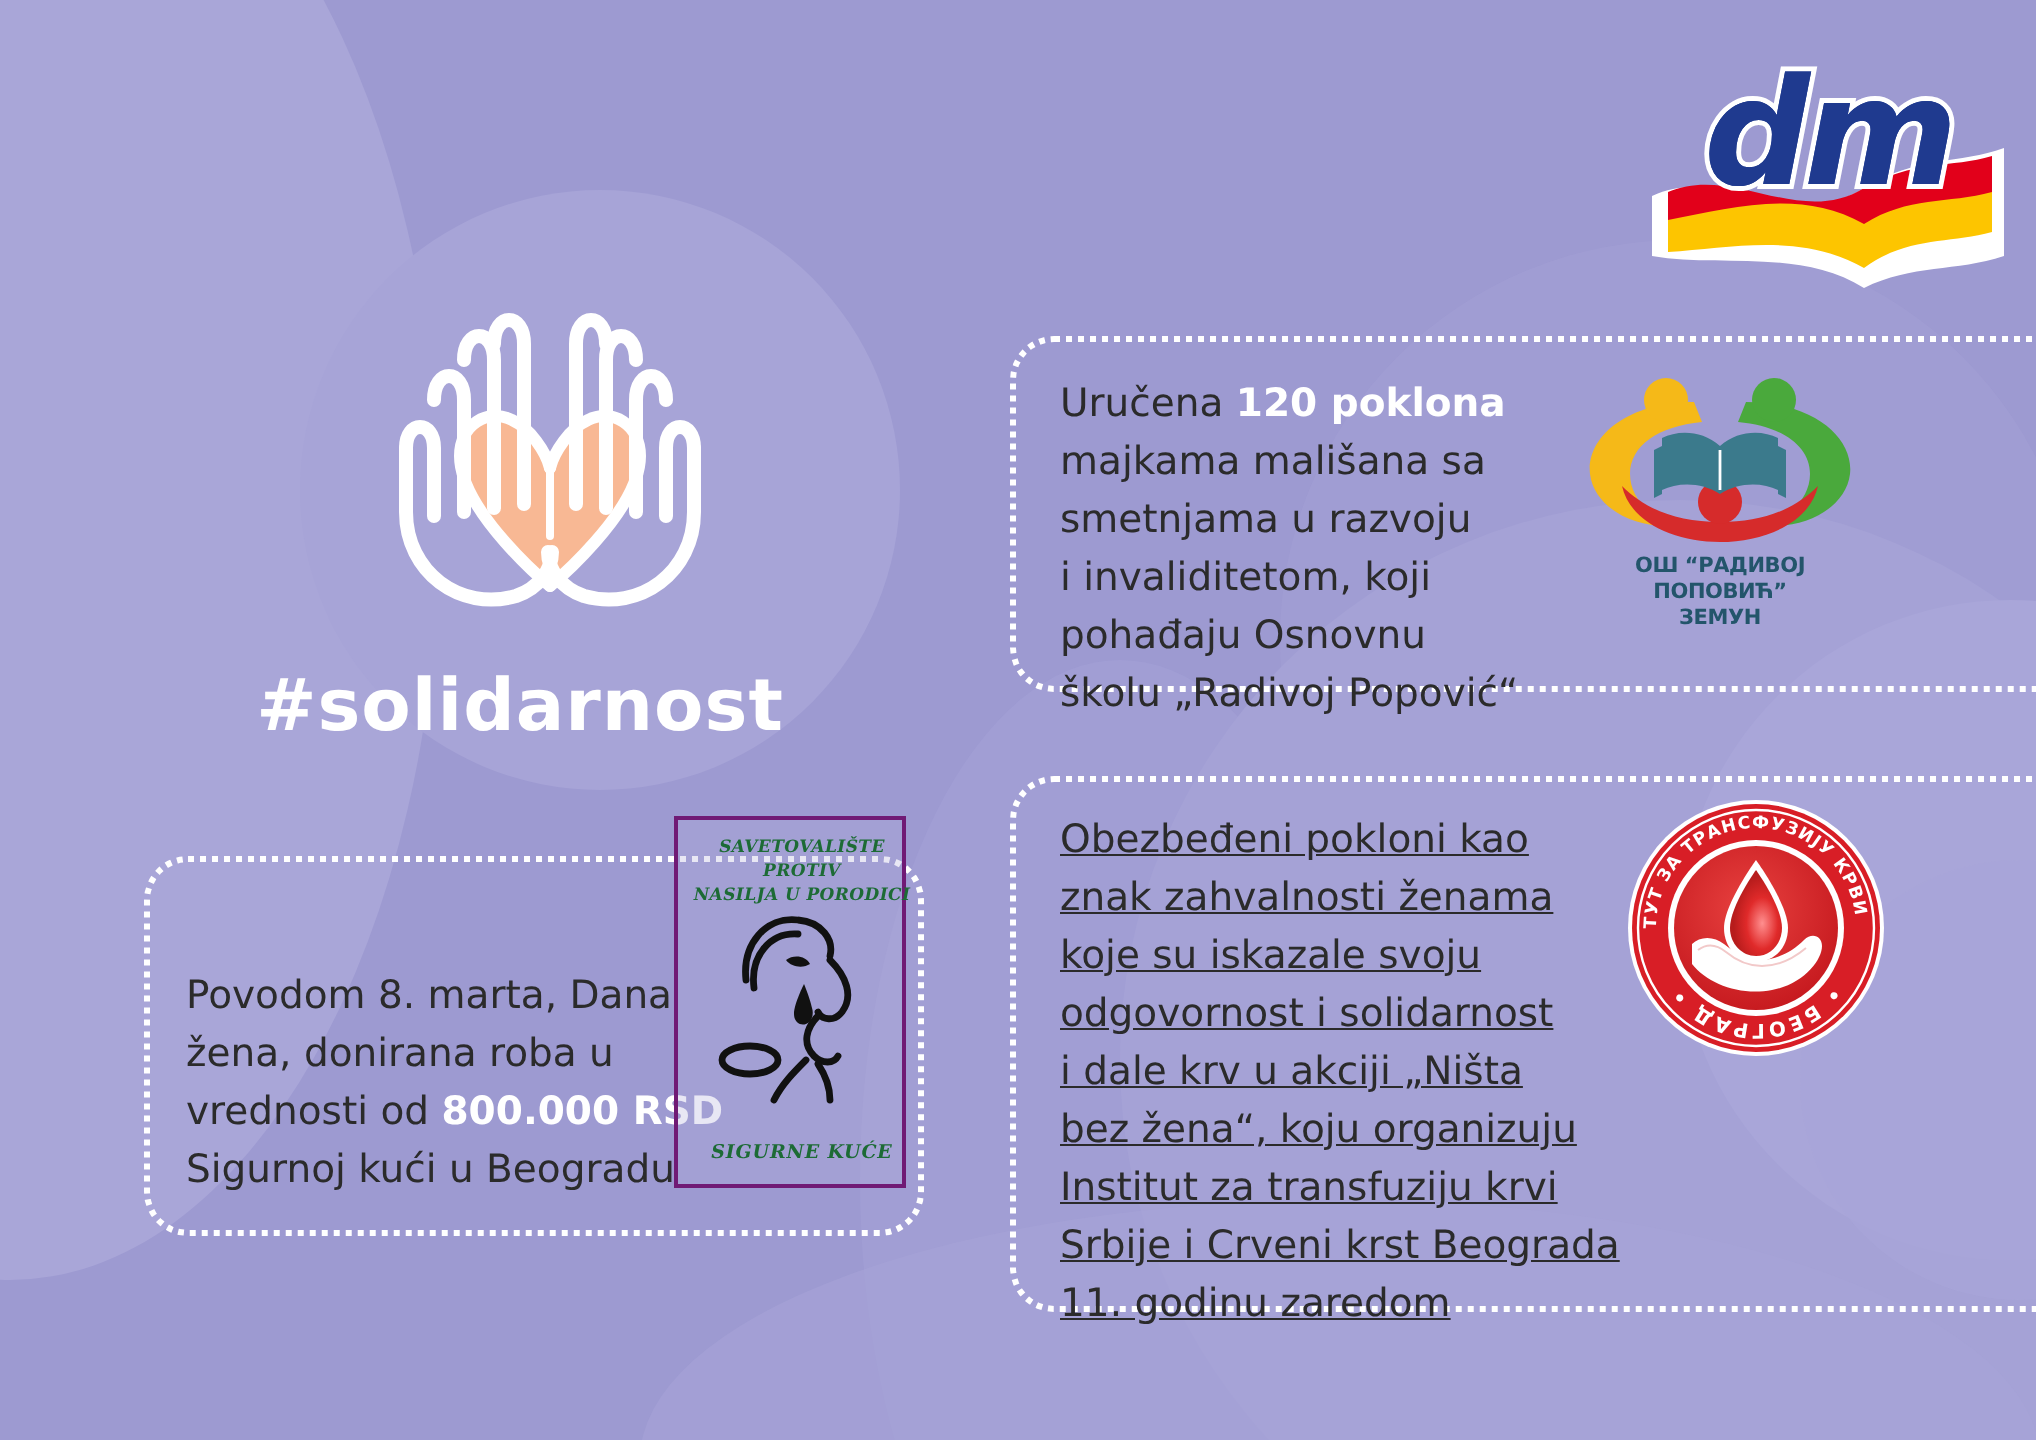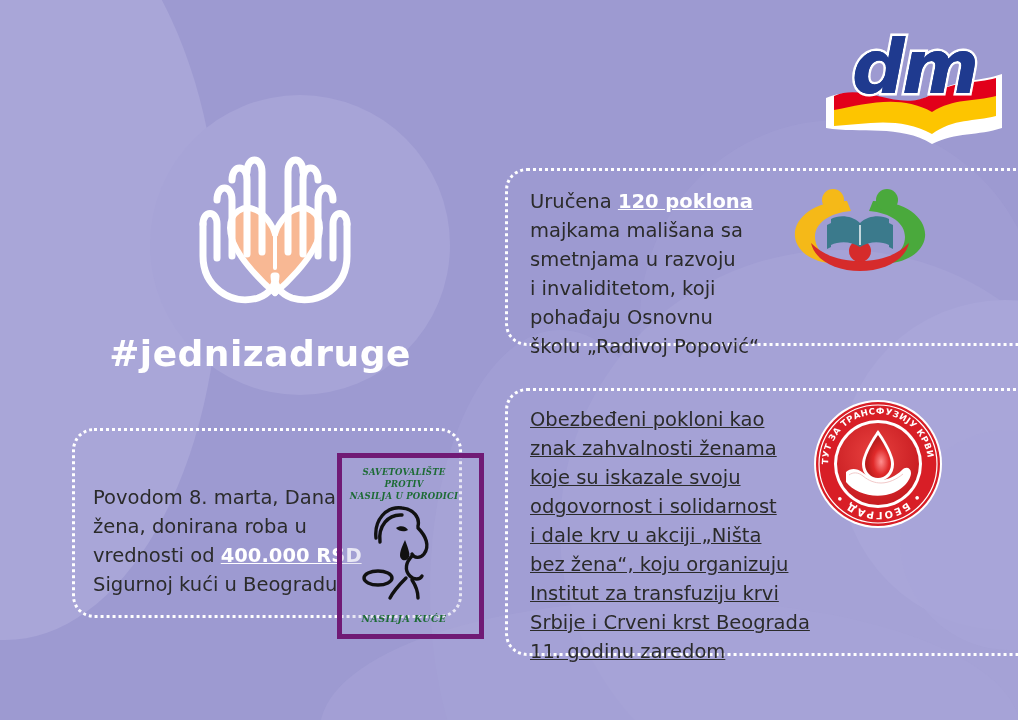--- a/index.html
+++ b/index.html
@@ -64,21 +64,21 @@
     border-radius:22px;
     box-sizing:border-box;
   }
   .card-text{
     position:absolute;
     color:#2b2b2b;
     font-size:19.5px;
     line-height:29px;
     white-space:pre-line;
   }
-  .hl{color:#ffffff;font-weight:bold;text-decoration:underline;}
+  .hl{color:#ffffff;font-weight:bold;}
 
   #card-school{left:505px;top:168px;width:655px;height:178px;}
   #card-school .card-text{left:22px;top:16px;width:300px;}
 
   #card-blood{left:505px;top:388px;width:655px;height:268px;}
   #card-blood .card-text{left:22px;top:14px;width:310px;text-decoration:underline;}
 
   #card-shelter{left:72px;top:428px;width:390px;height:190px;}
   #card-shelter .card-text{left:18px;top:52px;width:270px;}
 
@@ -88,22 +88,22 @@
     position:absolute;left:0;top:92px;width:150px;text-align:center;
     color:#23556b;font-weight:bold;font-size:10.5px;line-height:13px;
     white-space:pre-line;letter-spacing:-.2px;
   }
 
   
   #blood-logo{position:absolute;left:812px;top:398px;width:132px;height:132px;}
 
   
   #shelter-logo{
-    position:absolute;left:337px;top:453px;width:147px;height:186px;
-    border:5px solid #701a75;
+    position:absolute;left:337px;top:408px;width:116px;height:186px;
+    border:2px solid #701a75;
     background:rgba(180,176,218,.30);
     box-sizing:border-box;
   }
   #shelter-logo .sl-top{
     position:absolute;left:4px;top:8px;width:116px;text-align:center;
     font-family:"DejaVu Serif","Liberation Serif",serif;
     font-style:italic;font-weight:bold;font-size:8.5px;line-height:12px;
     color:#1d6b35;white-space:pre-line;letter-spacing:.2px;
   }
   #shelter-logo .sl-bottom{
@@ -164,21 +164,21 @@
 
         <path d="M177,96 L177,128 C177,158 150,178 122,170 C110,166 104,156 104,148"></path>
 
         <path d="M105,165 C105,165 60,128 60,100 C60,84 74,76 86,82 C95,86 103,98 105,106" stroke-width="6"></path>
         <path d="M105,165 C105,165 150,128 150,100 C150,84 136,76 124,82 C115,86 107,98 105,106" stroke-width="6"></path>
         <path d="M105,106 L105,140" stroke-width="4"></path>
       </g>
     </svg>
   </div>
 
-  <div id="hashtag">#jednizadruge</div>
+  <div id="hashtag">#solidarnost</div>
 
   <div class="card" id="card-school">
     <div class="card-text"><span>Uručena </span><span class="hl">120 poklona</span><span>
 majkama mališana sa
 smetnjama u razvoju
 i invaliditetom, koji
 pohađaju Osnovnu
 školu „Radivoj Popović“</span></div>
   </div>
 
@@ -198,20 +198,22 @@
       <g fill="#3b7a8c">
         <path d="M75,38 C66,30 54,30 46,34 L46,60 C54,56 66,56 75,62 Z"></path>
         <path d="M75,38 C84,30 96,30 104,34 L104,60 C96,56 84,56 75,62 Z"></path>
         <path d="M42,40 L46,38 L46,62 L42,64 Z"></path>
         <path d="M108,40 L104,38 L104,62 L108,64 Z"></path>
       </g>
       <g fill="none" stroke="#ffffff" stroke-width="1.4">
         <path d="M75,40 L75,60"></path>
       </g>
     </svg>
+    <div class="school-caption">ОШ “РАДИВОЈ ПОПОВИЋ”
+ЗЕМУН</div>
   </div>
 
   <div class="card" id="card-blood">
     <div class="card-text">Obezbeđeni pokloni kao
 znak zahvalnosti ženama
 koje su iskazale svoju
 odgovornost i solidarnost
 i dale krv u akciji „Ništa
 bez žena“, koju organizuju
 Institut za transfuziju krvi
@@ -253,21 +255,21 @@
         <path d="M34,74 C38,70 45,70 50,74 C56,79 62,82 68,82 C76,82 84,78 90,72 C94,68 99,70 99,75
                  C99,82 90,94 74,97 C58,100 42,94 34,84 Z" fill="#ffffff"></path>
         <path d="M37,77 C41,74 46,74 51,78 C57,83 63,85 69,85 C77,85 85,81 91,76" fill="none" stroke="#f2c9c9" stroke-width="1"></path>
       </g>
     </svg>
   </div>
 
   <div class="card" id="card-shelter">
     <div class="card-text"><span>Povodom 8. marta, Dana
 žena, donirana roba u
-vrednosti od </span><span class="hl">400.000 RSD</span><span>
+vrednosti od </span><span class="hl">800.000 RSD</span><span>
 Sigurnoj kući u Beogradu</span></div>
   </div>
 
   <div id="shelter-logo">
     <div class="sl-top">SAVETOVALIŠTE PROTIV
 NASILJA U PORODICI</div>
     <svg width="88" height="110" viewBox="0 0 88 110">
       <g fill="none" stroke="#111111" stroke-width="3.4" stroke-linecap="round">
 
         <path d="M16,40 C14,22 26,8 42,10 C54,11 60,20 58,28"></path>
@@ -279,16 +281,16 @@
 
         <path d="M58,30 C66,38 70,48 64,56 C60,61 54,60 52,56"></path>
         <path d="M52,58 C46,64 44,72 50,78 C54,82 60,82 62,78"></path>
 
         <path d="M46,80 C40,86 34,92 30,100"></path>
         <path d="M52,82 C56,88 58,94 58,100"></path>
 
         <ellipse cx="18" cy="80" rx="14" ry="7"></ellipse>
       </g>
     </svg>
-    <div class="sl-bottom">NASILJA KUĆE</div>
+    <div class="sl-bottom">SIGURNE KUĆE</div>
   </div>
 
 </div>
 
 </body></html>

